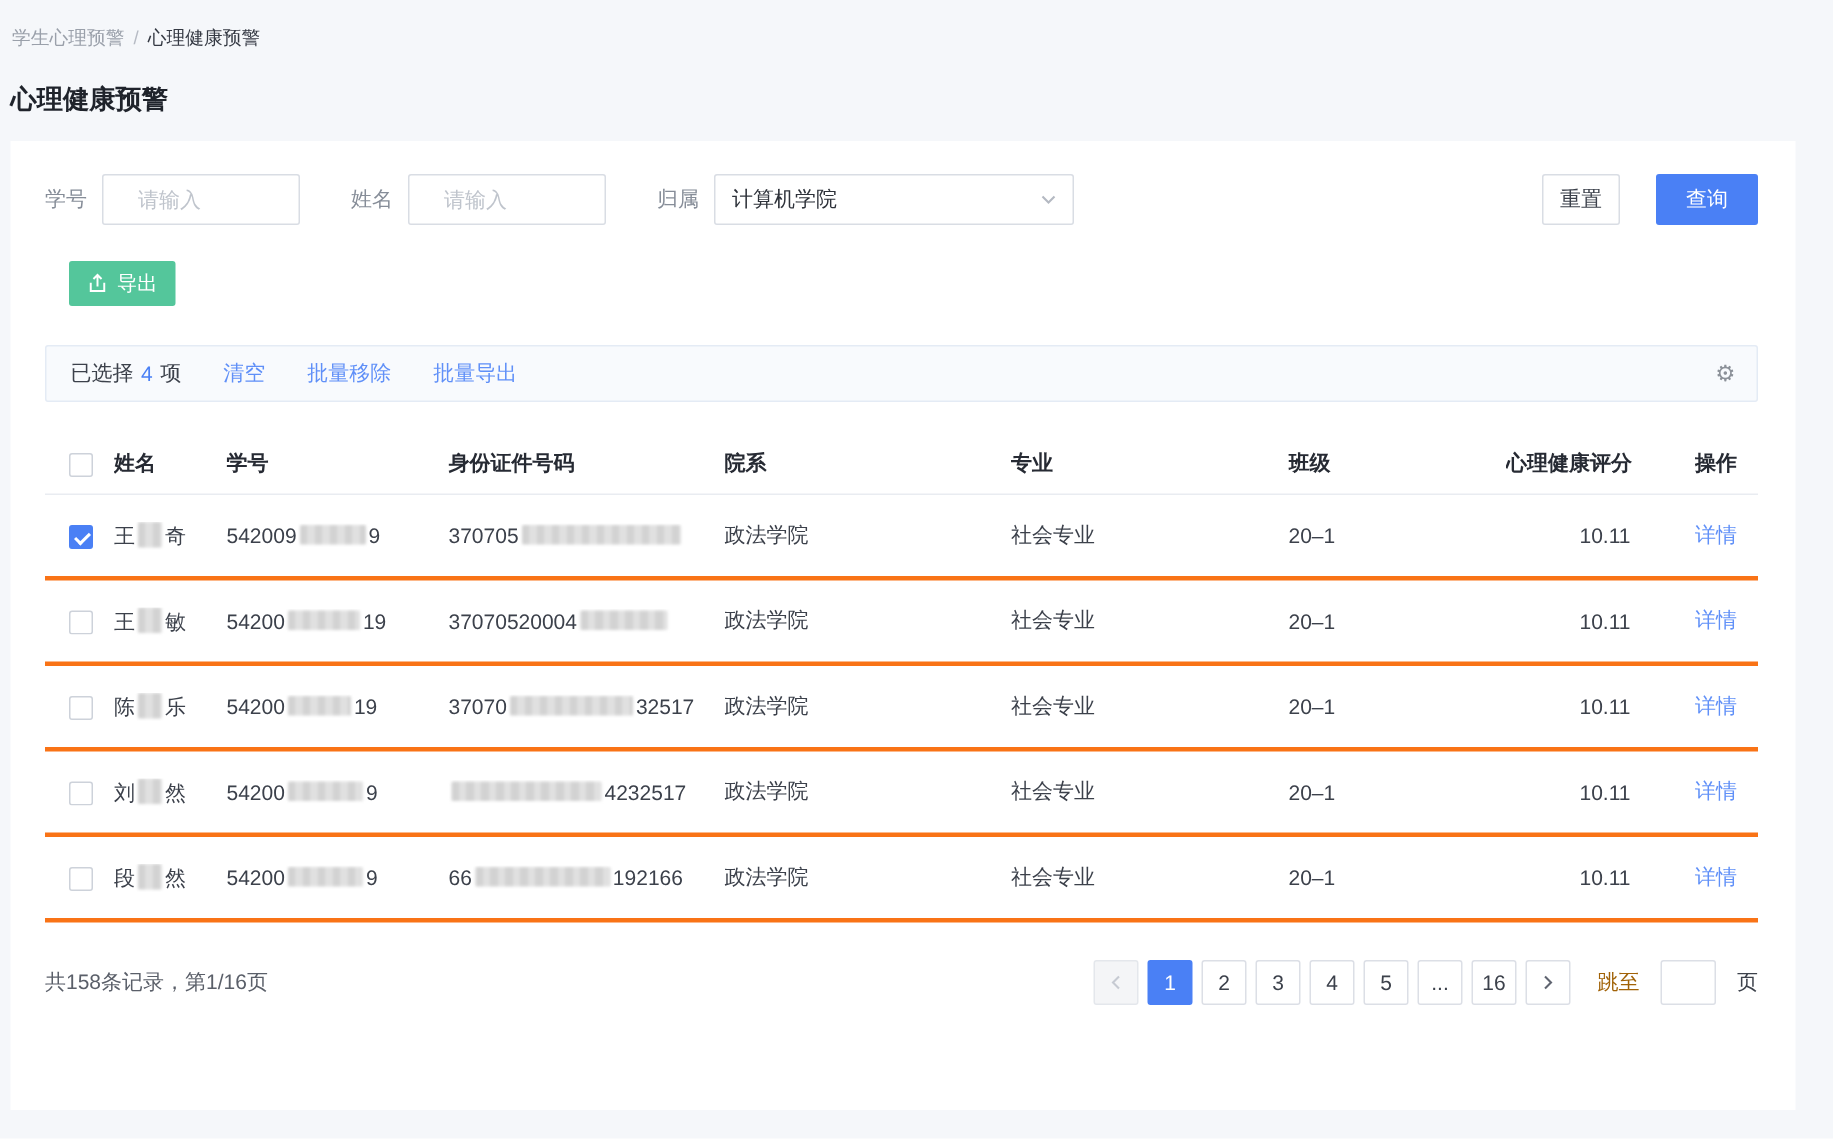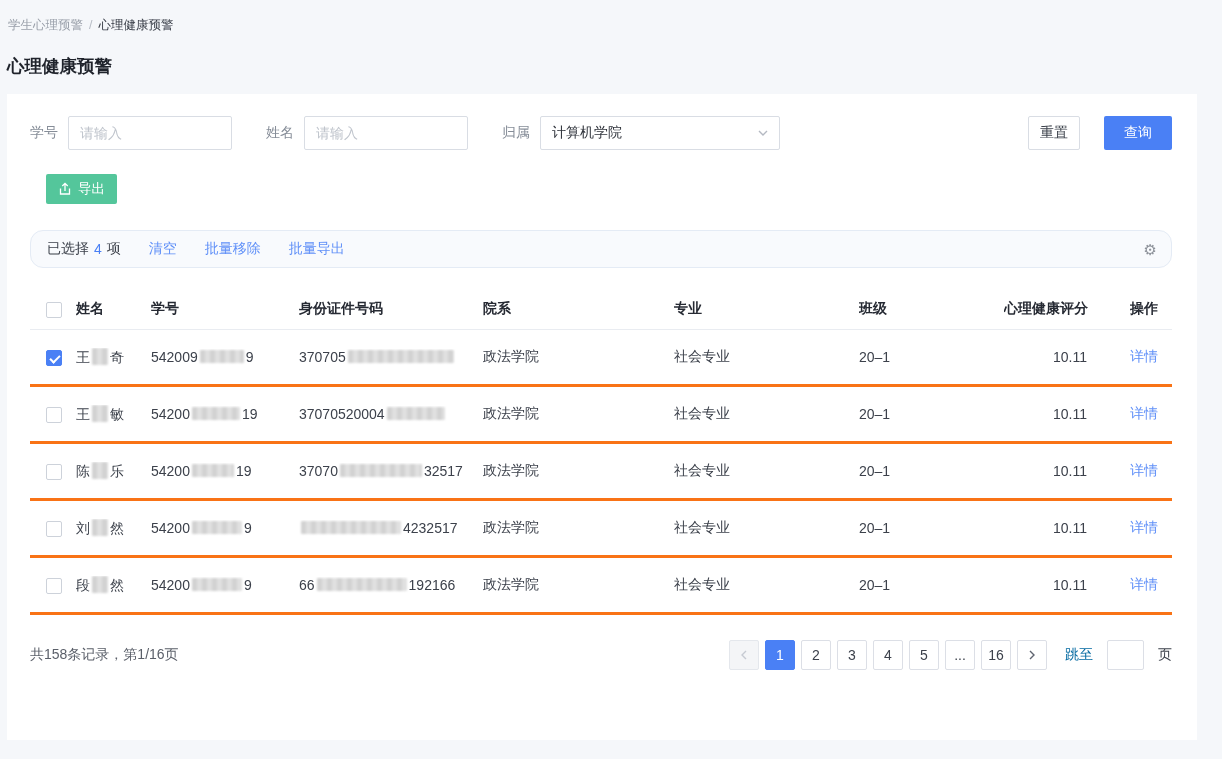--- a/index.html
+++ b/index.html
@@ -17,22 +17,22 @@
   
   .card {
     margin:16px 25px 0 7px; height:646px; background:#ffffff;
     padding:22px 25px 0 23px;
   }
   
   .filter-row { display:flex; align-items:center; }
   .f-group { display:flex; align-items:center; margin-right:34px; }
   .f-label { color:#868d98; margin-right:10px; white-space:nowrap; }
   .f-input {
-    width:164px; height:34px; border:1px solid #d9dde4; border-radius:2px;
-    padding:0 11px; font-size:14px; color:#2e323a; outline:none; background:#fff;
+    width:132px; height:34px; border:1px solid #d9dde4; border-radius:2px;
+    padding:0 23px; font-size:14px; color:#2e323a; outline:none; background:#fff;
     font-family:inherit;
   }
   .f-input::placeholder { color:#bfc4cc; }
   .f-select {
     width:240px; height:34px; border:1px solid #d9dde4; border-radius:2px;
     padding:0 11px; display:flex; align-items:center; justify-content:space-between;
     color:#2e323a; background:#fff; cursor:pointer;
   }
   .chev { width:10px; height:10px; flex:0 0 auto; }
   .btns { margin-left:auto; display:flex; align-items:flex-start; }
@@ -47,21 +47,21 @@
   
   .export-row { margin-top:24px;margin-left:16px; }
   .btn-export {
     height:30px; padding:0 12px; background:#54c69b; border:none; border-radius:2px;
     color:#fff; font-size:13.5px; cursor:pointer; display:inline-flex; align-items:center;
     gap:6px; font-family:inherit;
   }
   
   .alert-bar {
     margin-top:26px; height:38px; background:#f8fafd; border:1px solid #e4ebf5;
-    border-radius:13px; display:flex; align-items:center; padding:0 14px 0 16px;
+    border-radius:2px; display:flex; align-items:center; padding:0 14px 0 16px;
   }
   .alert-count { color:#4a80f5; margin:0 5px; }
   .alert-link { color:#6090f8; margin-left:28px; cursor:pointer; }
   .gear-btn { margin-left:auto; background:none; border:none; cursor:pointer; color:#8c9199; font-size:15px; line-height:1; font-family:inherit; }
   
   .table { margin-top:21px; }
   .trow { display:flex; align-items:center; border-bottom:3px solid #f97316; }
   .thead { height:41px; font-weight:700; color:#262a33; border-bottom:1px solid #e9ecf1; }
   .tbody-row { height:57px; color:#3c414b; }
   .cell { flex:0 0 auto; white-space:nowrap; overflow:hidden; }
@@ -97,21 +97,21 @@
   .pg-summary { color:#5a5f69; }
   .pager { margin-left:auto; display:flex; align-items:center; gap:6px; }
   .pg {
     min-width:30px; height:30px; border:1px solid #dcdfe6; border-radius:2px;
     background:#fff; color:#3c414b; font-size:14px; cursor:pointer;
     display:flex; align-items:center; justify-content:center; font-family:inherit;
   }
   .pg.active { background:#4a80f5; border-color:#4a80f5; color:#fff; }
   .pg.disabled { background:#f4f5f7; border-color:#e4e7ec; cursor:default; }
   .pg .arrow { width:10px; height:10px; }
-  .jump-label { margin-left:12px; color:#0369a1; }
+  .jump-label { margin-left:12px; color:#a16207; }
   .jump-input {
     width:37px; height:30px; border:1px solid #dcdfe6; border-radius:2px; margin-left:8px;
     padding:0 6px; font-size:14px; outline:none; font-family:inherit;
   }
   .jump-suffix { margin-left:8px; color:#3c414b; }
 </style>
 </head>
 <body>
 
 <div class="breadcrumb">

